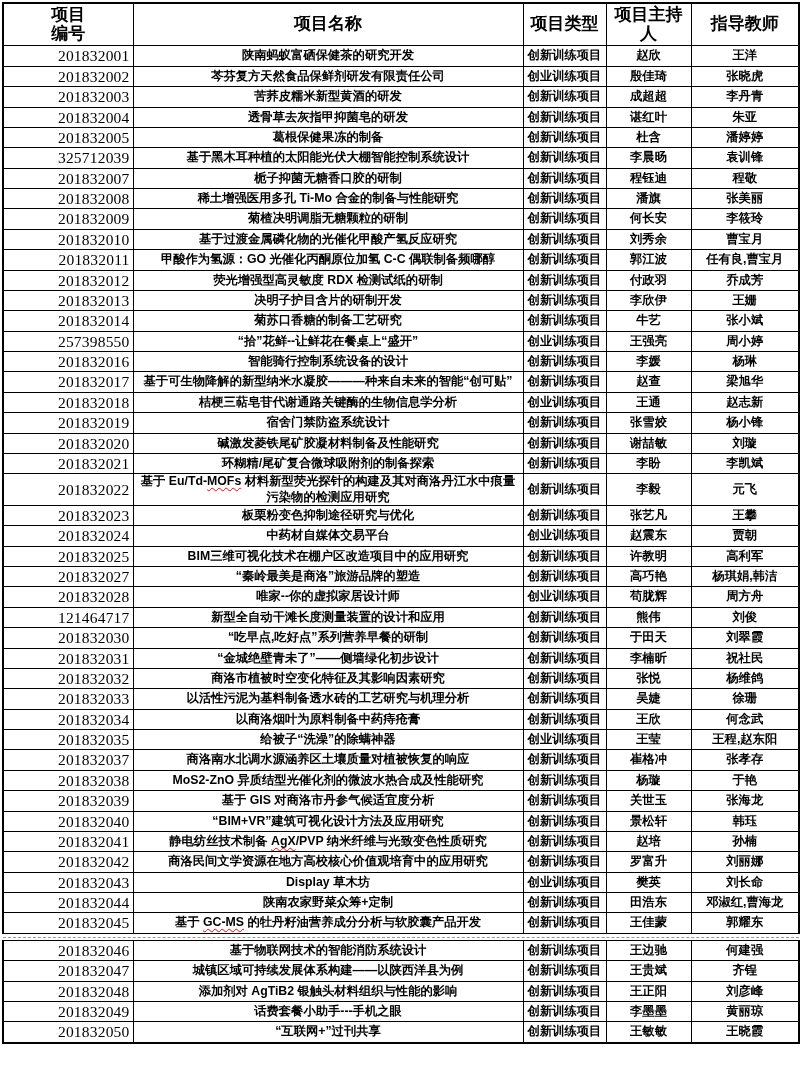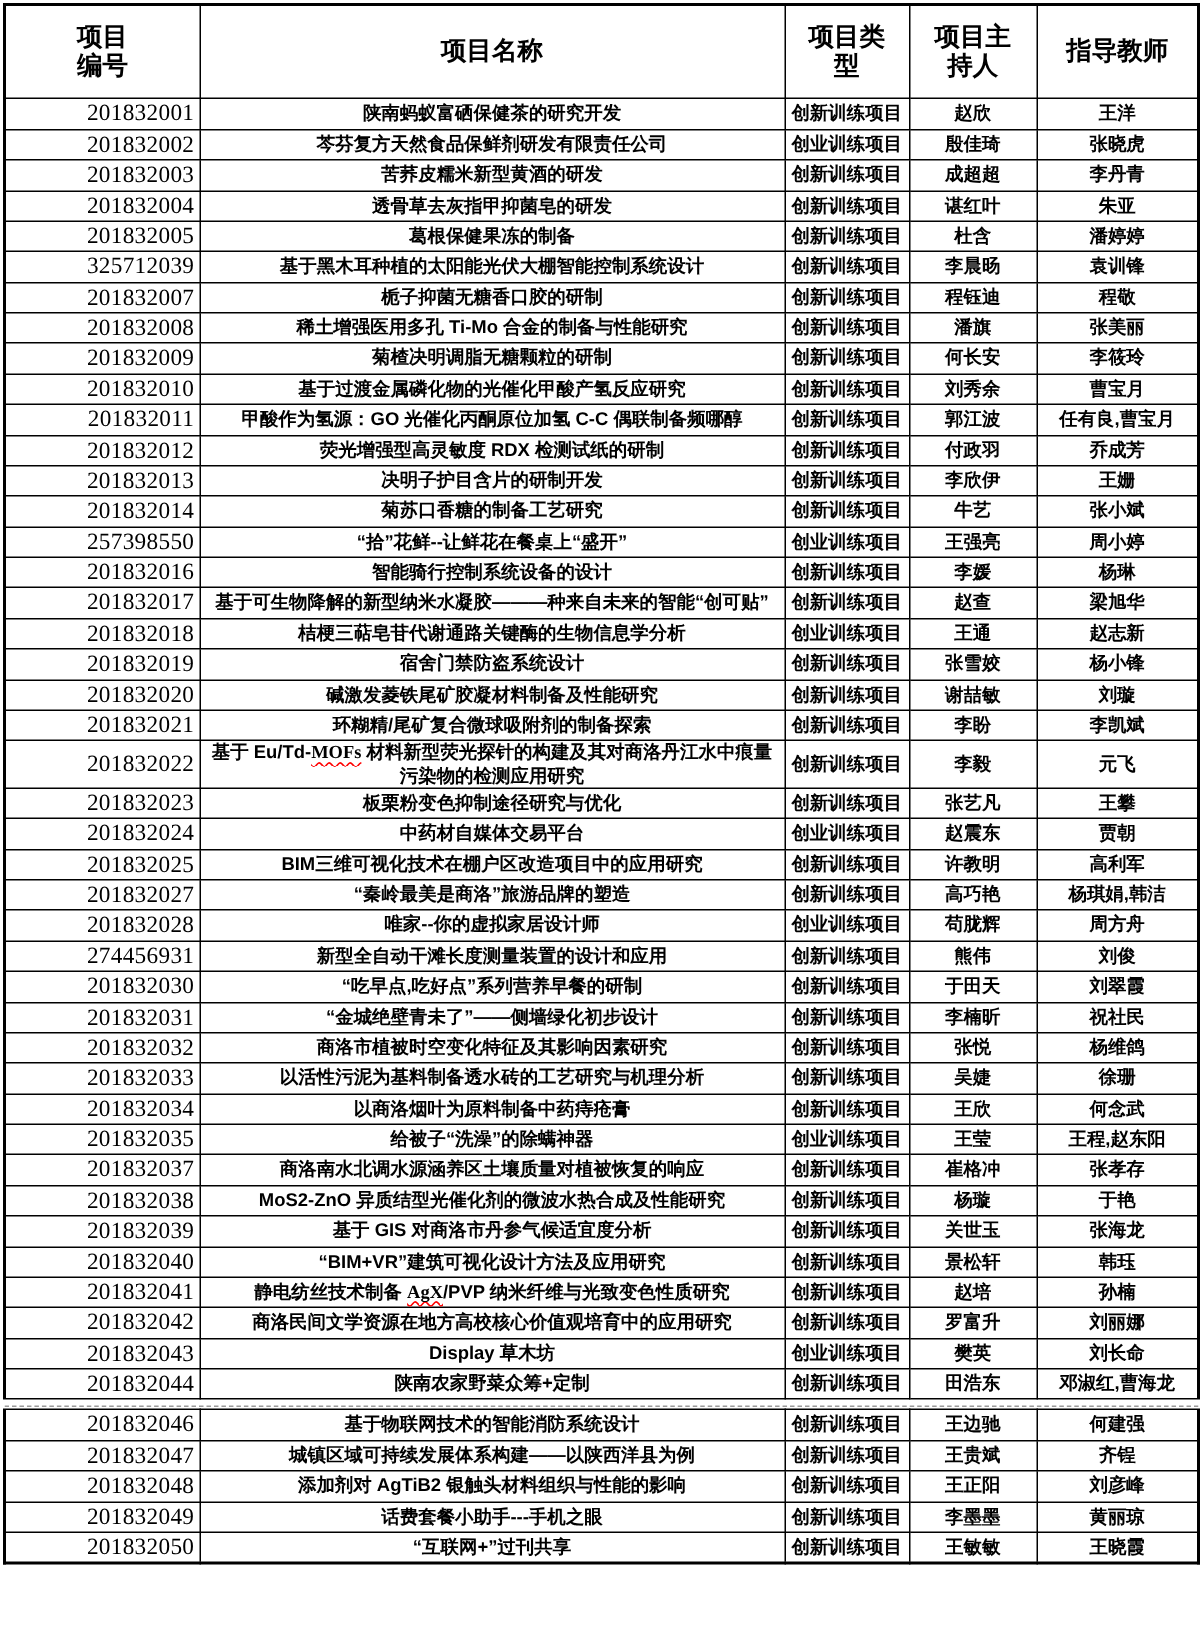--- a/index.html
+++ b/index.html
@@ -1,28 +1,28 @@
 <!DOCTYPE html>
 <html><head>
 <meta charset="utf-8">
 <style>
   html,body{margin:0;padding:0;background:#ffffff;}
   .sheet{width:796px;margin:2px auto;}
   table{border-collapse:collapse;table-layout:fixed;width:796px;border:2px solid #000;}
   th,td{border:1px solid #000;overflow:hidden;vertical-align:middle;background:#fff;}
   th{font-family:"Liberation Sans",sans-serif;font-weight:bold;font-size:17px;
-     height:36px;text-align:center;padding:12px;line-height:1.1;color:#000;}
+     height:36px;text-align:center;padding:2px;line-height:1.1;color:#000;}
   th.th-id{padding:0 45px;word-break:break-all;}
   td{font-family:"Liberation Sans",sans-serif;font-weight:bold;font-size:12.3px;
      height:18px;text-align:center;padding:0 3px;line-height:1.25;color:#000;}
   td.col-id{font-family:"Liberation Serif",serif;font-weight:normal;font-size:15.5px;
      text-align:right;padding-left:9px;letter-spacing:0.2px;}
   td.col-name{padding:0 6px;}
   .squiggle{text-decoration:underline wavy #ff0000 1px;text-underline-offset:2px;
-            text-decoration-skip-ink:none;font-family:Liberation Serif, serif;}
+            text-decoration-skip-ink:none;}
   tr.pb-row td{height:6px;border-left:hidden;border-right:hidden;padding:0;}
   tr.pb-row div{border-top:1px dashed #9a9a9a;height:0;margin-top:2px;}
 </style>
 </head>
 <body>
 
 <div class="sheet">
   <table>
     <colgroup>
       <col style="width:130px">
@@ -224,21 +224,21 @@
           <td class="col-advisor">杨琪娟,韩洁</td>
         </tr>
         <tr>
           <td class="col-id">201832028</td>
           <td class="col-name">唯家--你的虚拟家居设计师</td>
           <td class="col-type">创业训练项目</td>
           <td class="col-leader">苟胧辉</td>
           <td class="col-advisor">周方舟</td>
         </tr>
         <tr>
-          <td class="col-id">274456931</td>
+          <td class="col-id">121464717</td>
           <td class="col-name">新型全自动干滩长度测量装置的设计和应用</td>
           <td class="col-type">创新训练项目</td>
           <td class="col-leader">熊伟</td>
           <td class="col-advisor">刘俊</td>
         </tr>
         <tr>
           <td class="col-id">201832030</td>
           <td class="col-name">“吃早点,吃好点”系列营养早餐的研制</td>
           <td class="col-type">创新训练项目</td>
           <td class="col-leader">于田天</td>
@@ -327,20 +327,27 @@
           <td class="col-type">创业训练项目</td>
           <td class="col-leader">樊英</td>
           <td class="col-advisor">刘长命</td>
         </tr>
         <tr>
           <td class="col-id">201832044</td>
           <td class="col-name">陕南农家野菜众筹+定制</td>
           <td class="col-type">创新训练项目</td>
           <td class="col-leader">田浩东</td>
           <td class="col-advisor">邓淑红,曹海龙</td>
+        </tr>
+        <tr>
+          <td class="col-id">201832045</td>
+          <td class="col-name">基于 <span class="squiggle">GC-MS</span> 的牡丹籽油营养成分分析与软胶囊产品开发</td>
+          <td class="col-type">创新训练项目</td>
+          <td class="col-leader">王佳蒙</td>
+          <td class="col-advisor">郭耀东</td>
         </tr>
         <tr class="pb-row">
           <td colspan="5">
             <div></div>
           </td>
         </tr>
         <tr>
           <td class="col-id">201832046</td>
           <td class="col-name">基于物联网技术的智能消防系统设计</td>
           <td class="col-type">创新训练项目</td>

